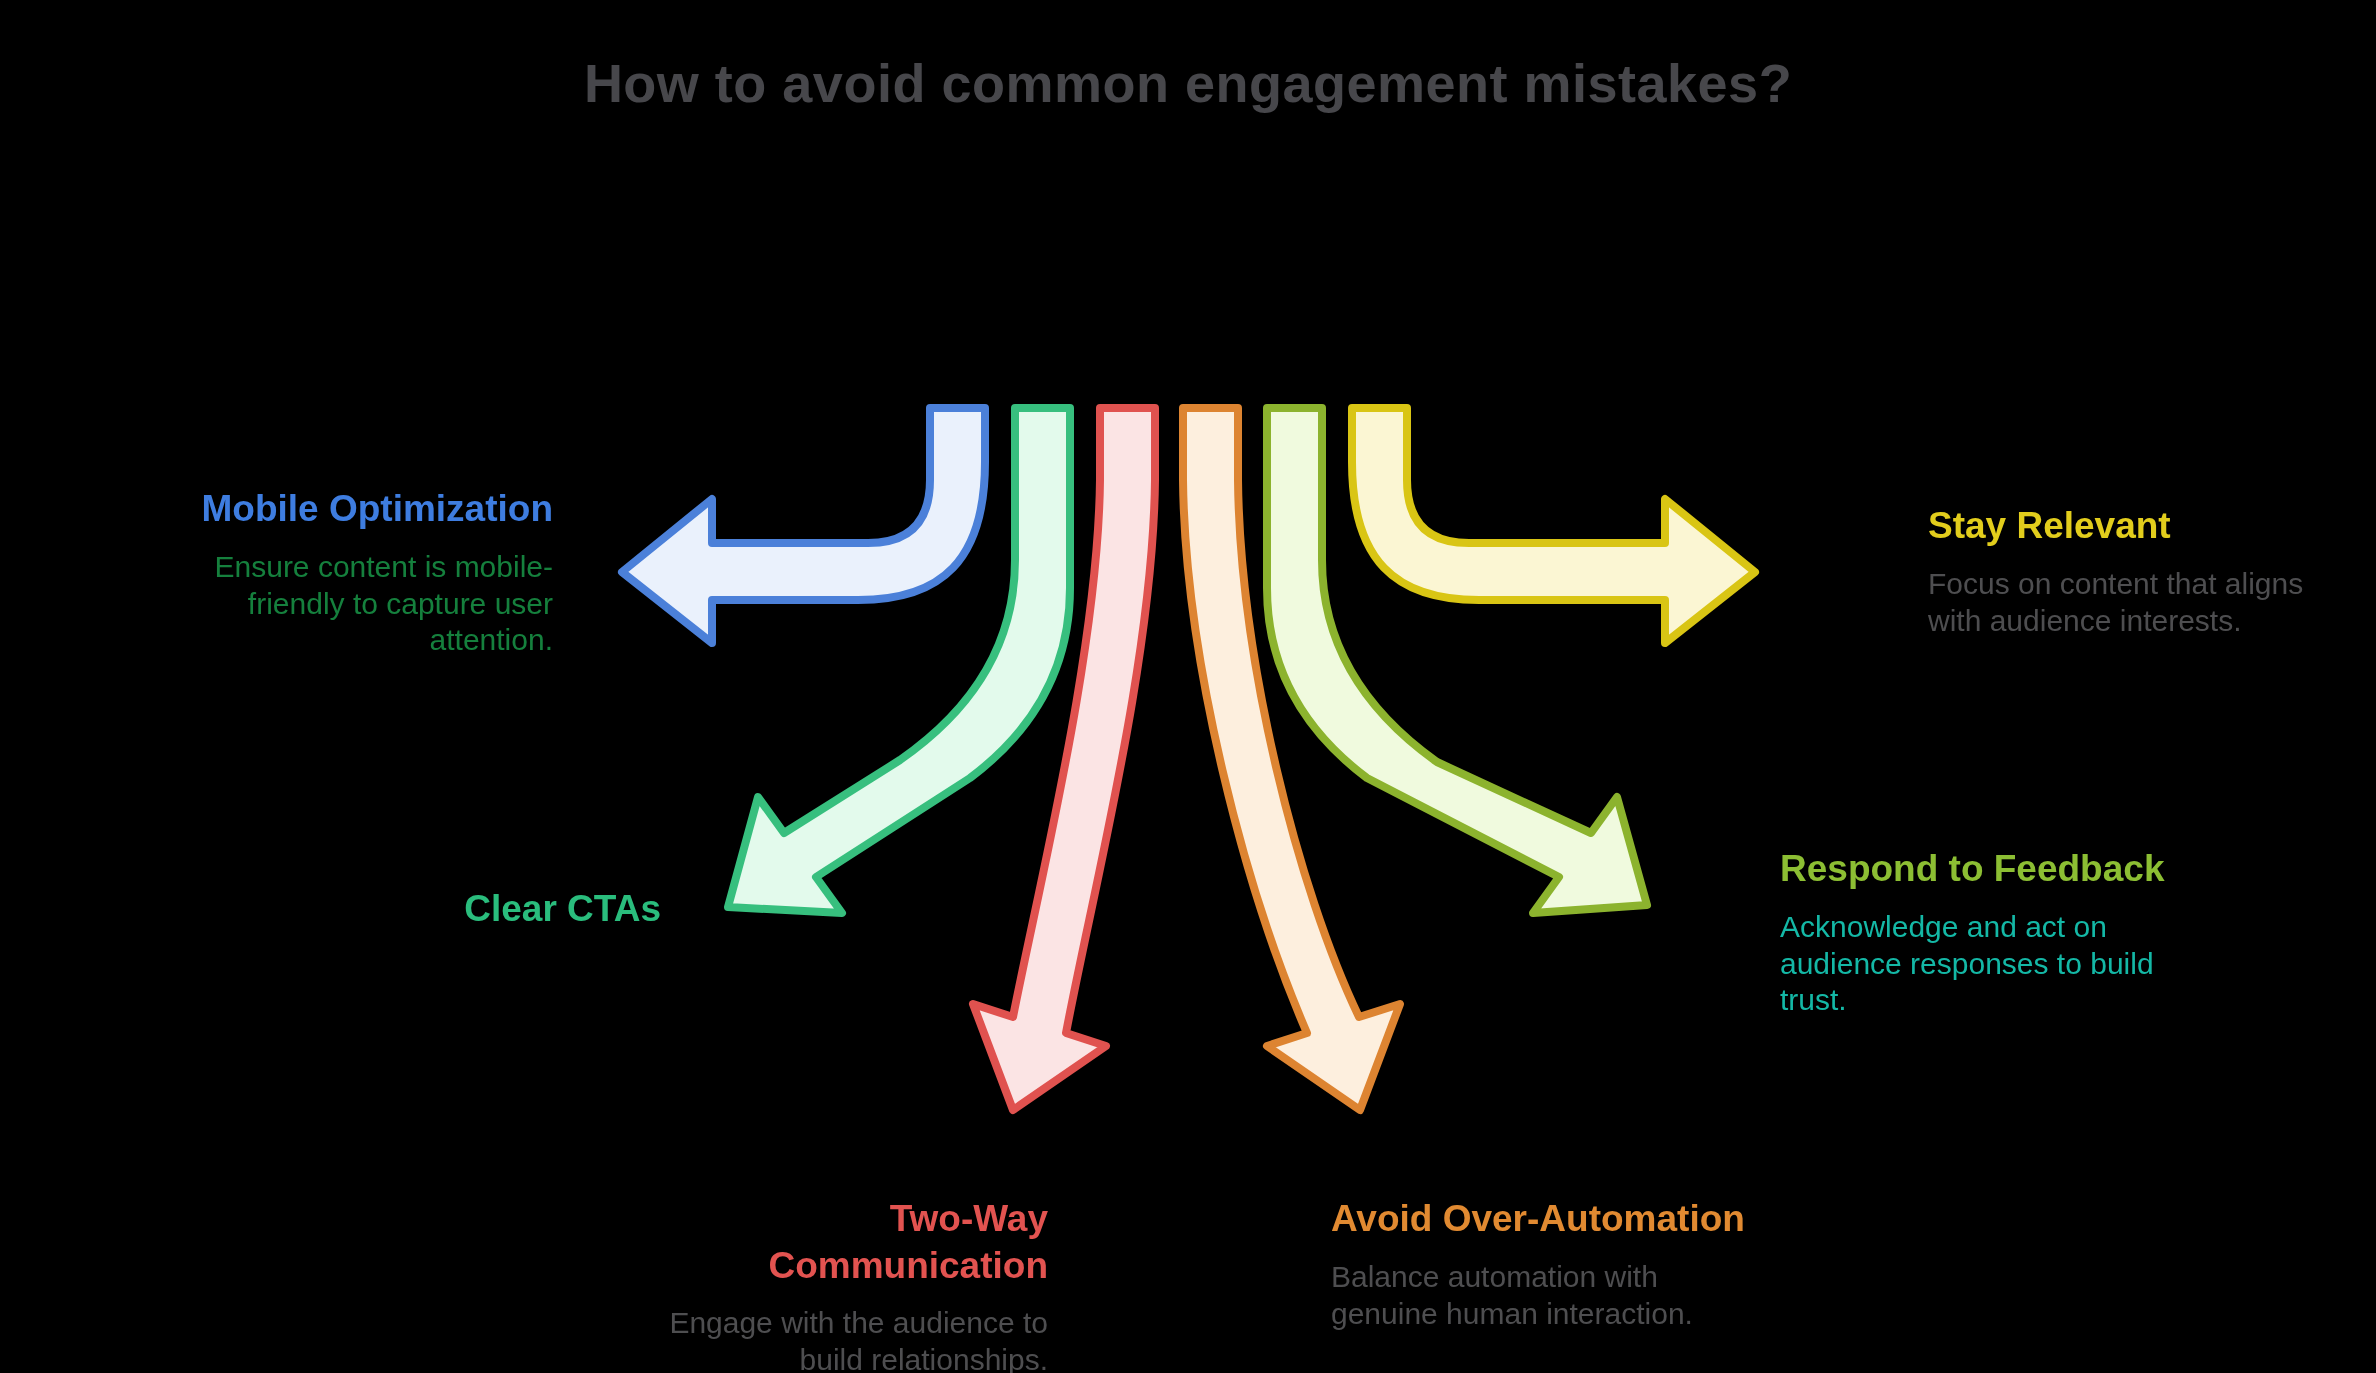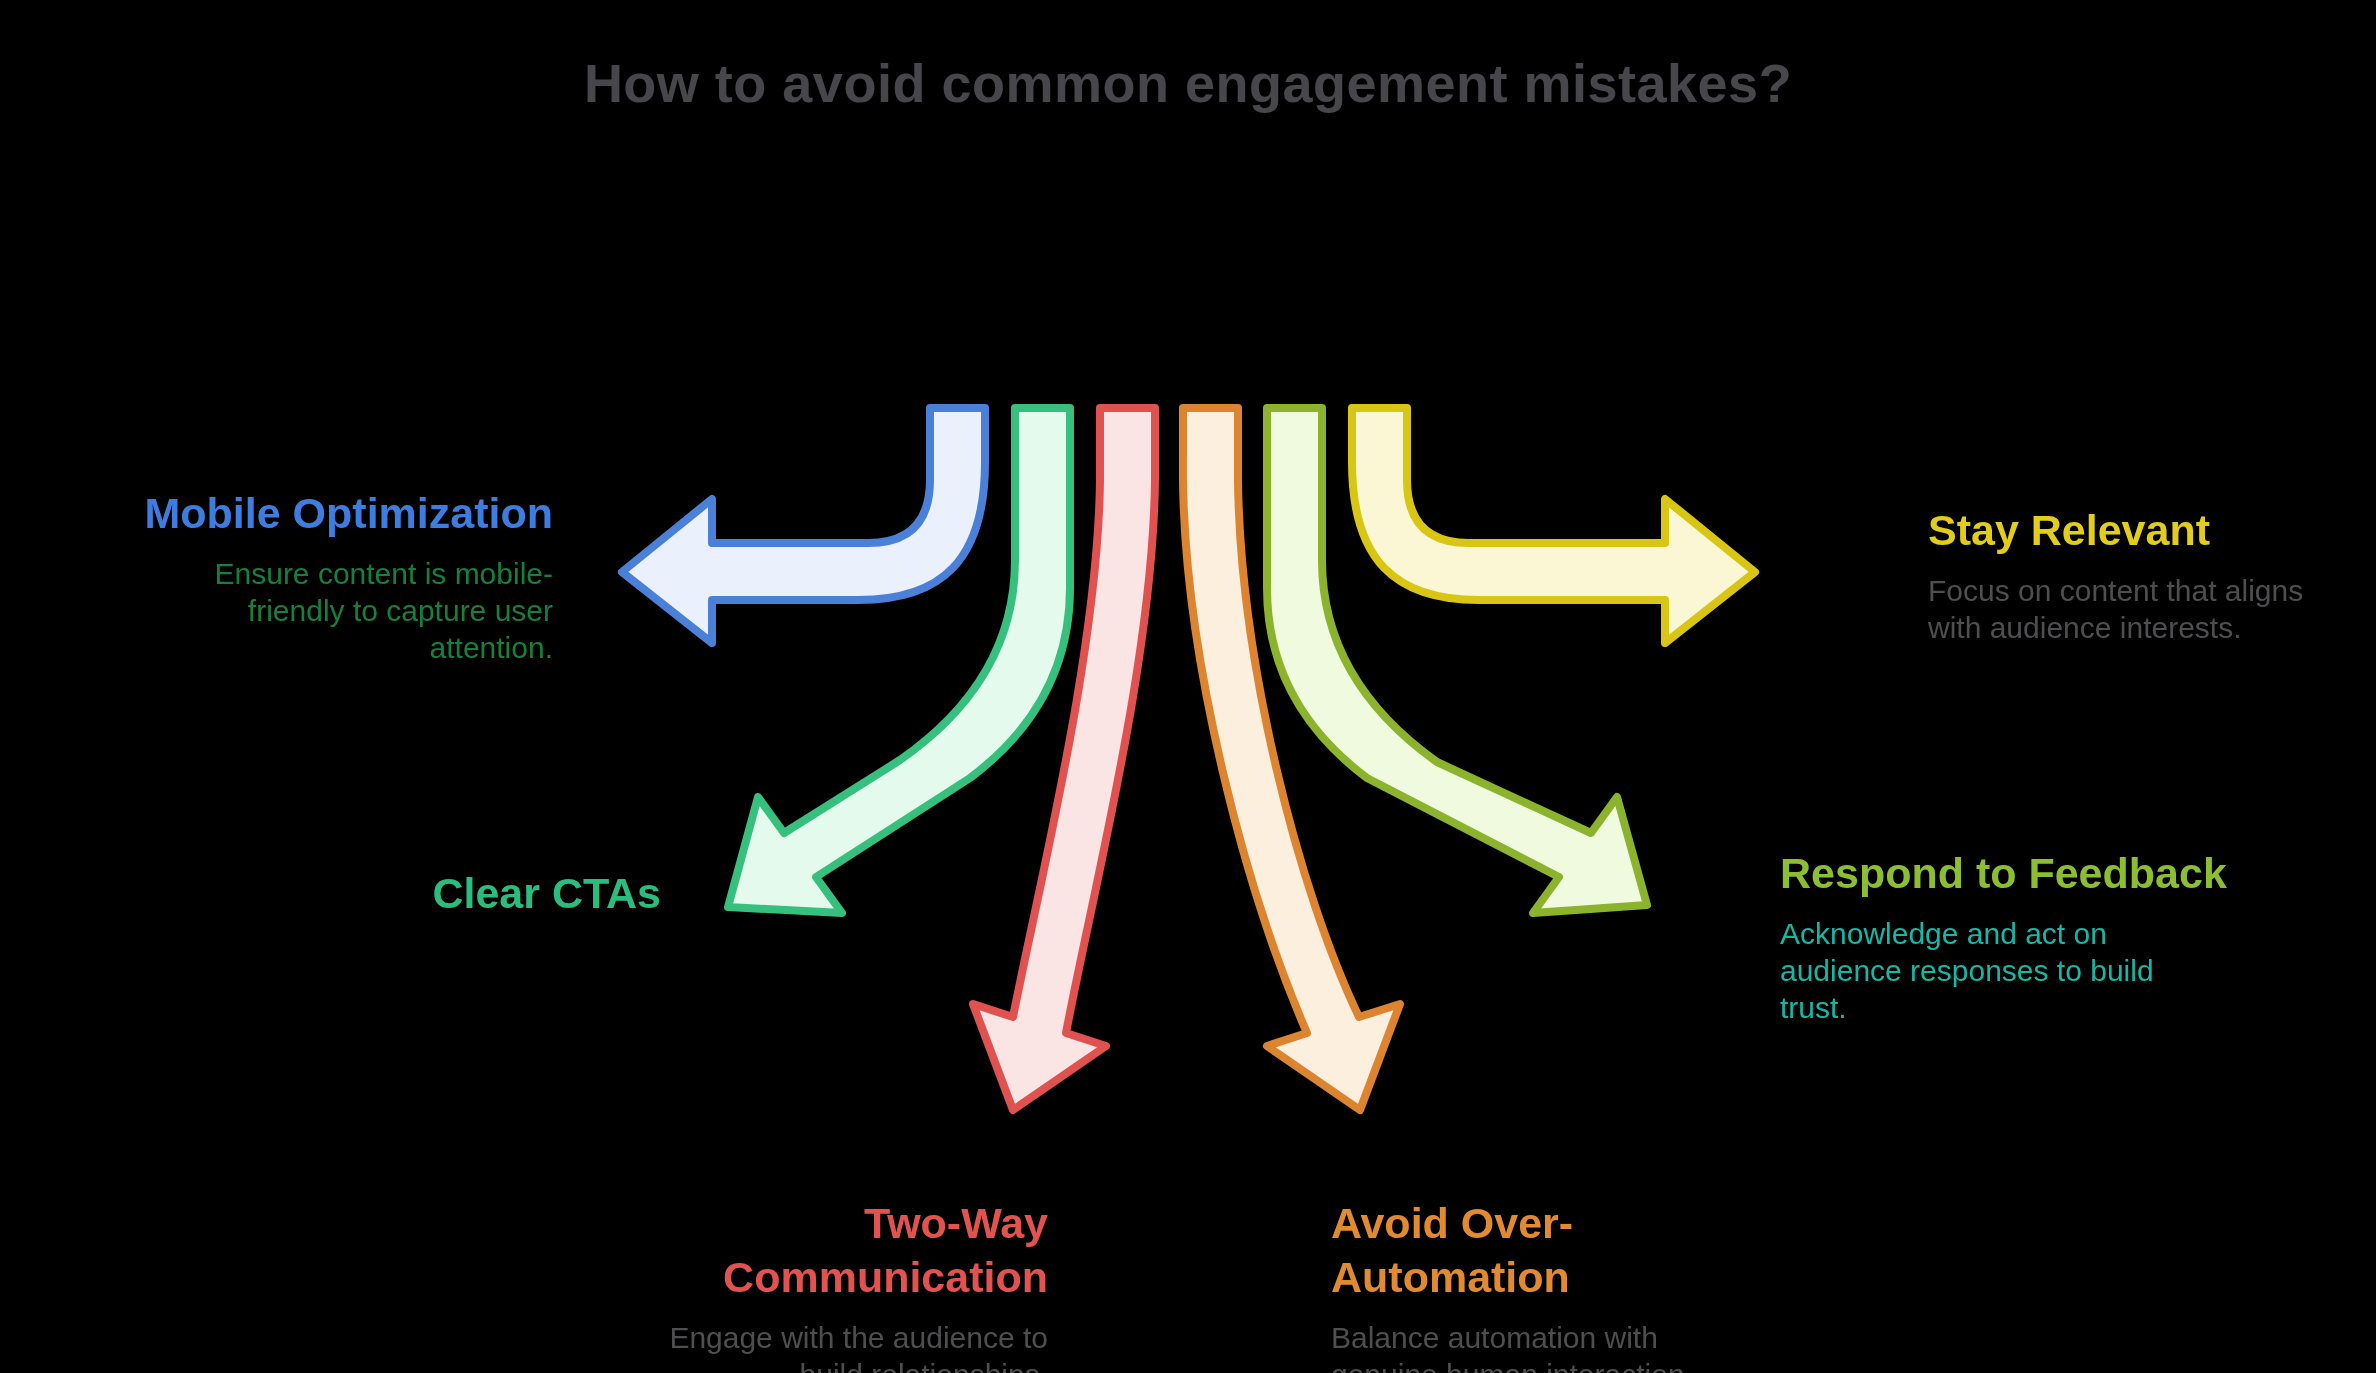--- a/index.html
+++ b/index.html
@@ -38,37 +38,37 @@
     stroke-width: 8;
     stroke-linejoin: round;
     stroke-linecap: butt;
   }
   .block {
     position: absolute;
     margin: 0;
   }
   .block .h {
     margin: 0;
-    font-size: 43px;
+    font-size: 37px;
     font-weight: 700;
     line-height: 1.26;
     white-space: pre-line;
   }
   .block .d {
     margin: 16px 0 0 0;
     font-size: 30px;
     font-weight: 400;
     line-height: 1.23;
     white-space: pre-line;
   }
   .align-right { text-align: right; }
   .align-left  { text-align: left; }
 
   .b-mobile  { top: 486px;  right: 1823px; width: 440px; }
-  .b-ctas    { top: 866px;  right: 1715px; width: 430px; }
+  .b-ctas    { top: 886px;  right: 1715px; width: 430px; }
   .b-twoway  { top: 1196px; right: 1328px; width: 440px; }
   .b-avoid   { top: 1196px; left: 1331px;  width: 480px; }
   .b-respond { top: 846px;  left: 1736px;  width: 480px; margin-left: 44px; }
   .b-stay    { top: 503px;  left: 1928px;  width: 480px; }
 </style>
 </head>
 <body>
 
 <div class="canvas">
 

